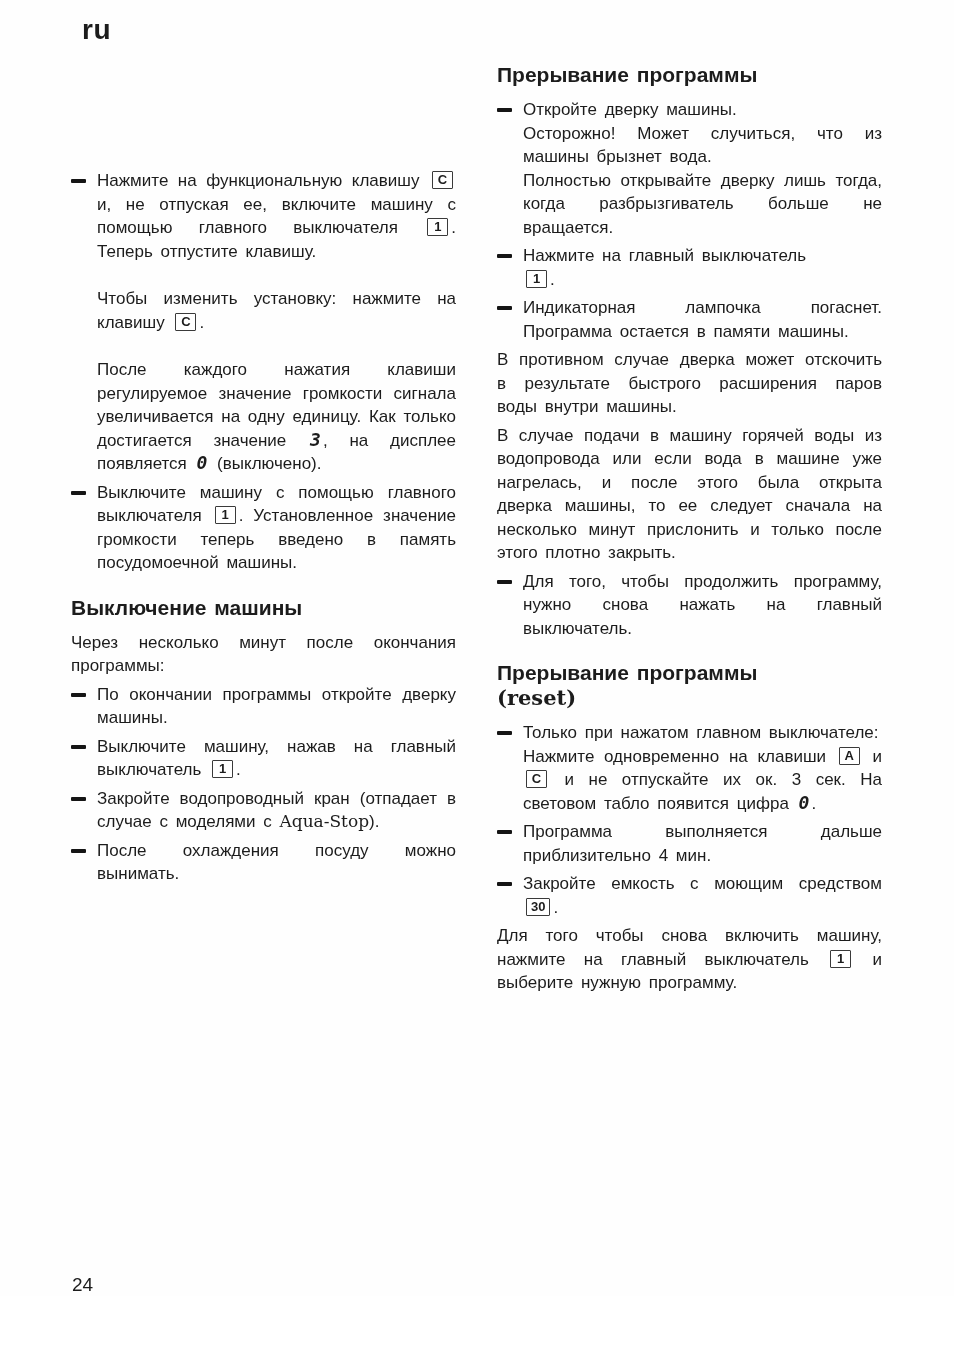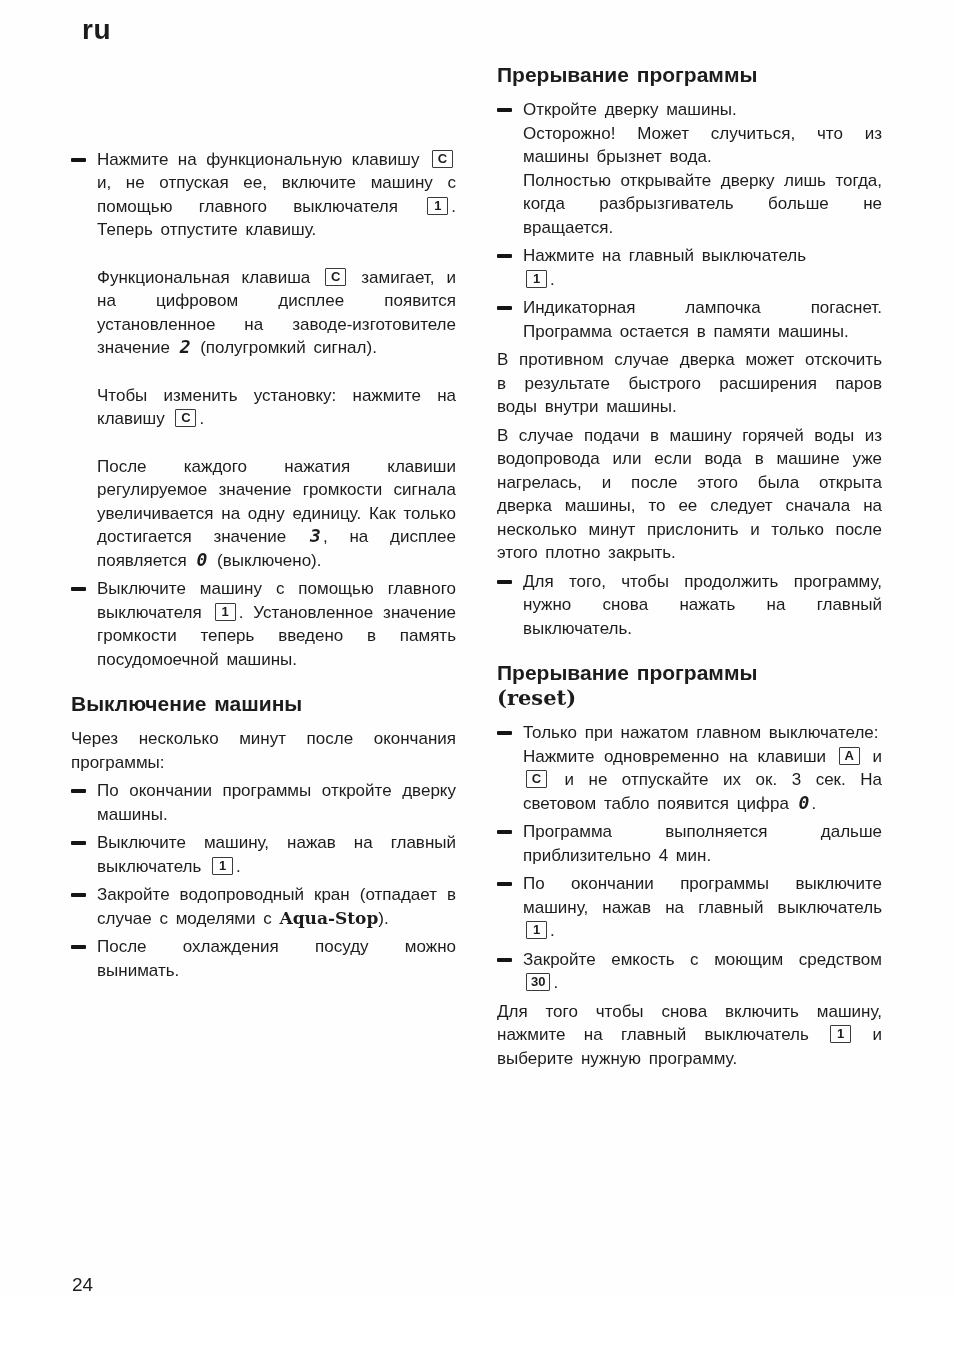--- a/index.html
+++ b/index.html
@@ -74,41 +74,40 @@
   }
   .seg-digit {
     display: inline-block;
     font-family: "DejaVu Sans Mono", "Liberation Mono", monospace;
     font-weight: 700;
     font-style: italic;
     font-size: 18px;
     line-height: 18px;
     padding: 0 2px;
   }
-  .latin { font-family: "DejaVu Serif", "Liberation Serif", serif; font-weight: bold; }
+  .latin { font-family: "DejaVu Serif", "Liberation Serif", serif; }
   .heading .latin { font-weight: 700; margin-top: 36px; }
   .page-number {
     position: absolute;
     left: 72px;
     top: 1274px;
     font-size: 19px;
   }
 </style>
 </head>
 <body>
 
 <div class="page">
   <div class="lang">ru</div>
   <div class="columns">
     <div class="col">
         <div class="bullet">
           <span class="dash"></span>
           <div class="bullet-body"><span>Нажмите на функциональную клавишу </span><span class="key-box">C</span><span> и, не отпуская ее, включите машину с помощью главного выключателя </span><span class="key-box">1</span><span>. Теперь отпустите клавишу.</span></div>
         </div>
-        <div class="para indent gap"><span>Функциональная клавиша </span><span class="key-box">C</span><span> замигает, и на цифровом дисплее появится установленное на заводе-изготовителе значение </span><span class="seg-digit">2</span><span> (полугромкий сигнал).</span></div>
         <div class="para indent gap"><span>Чтобы изменить установку: нажмите на клавишу </span><span class="key-box">C</span><span>.</span></div>
         <div class="para indent gap"><span>После каждого нажатия клавиши регулируемое значение громкости сигнала увеличивается на одну единицу. Как только достигается значение </span><span class="seg-digit">3</span><span>, на дисплее появляется </span><span class="seg-digit">0</span><span> (выключено).</span></div>
         <div class="bullet gap">
           <span class="dash"></span>
           <div class="bullet-body"><span>Выключите машину с помощью главного выключателя </span><span class="key-box">1</span><span>. Установленное значение громкости теперь введено в память посудомоечной машины.</span></div>
         </div>
         <div class="heading"><span>Выключение машины</span></div>
         <div class="para"><span>Через несколько минут после окончания программы:</span></div>
         <div class="bullet">
           <span class="dash"></span>
@@ -151,23 +150,19 @@
         <div class="bullet">
           <span class="dash"></span>
           <div class="bullet-body"><span>Только при нажатом главном выключателе:</span><br><span>Нажмите одновременно на клавиши </span><span class="key-box">A</span><span> и </span><span class="key-box">C</span><span> и не отпускайте их ок. 3 сек. На световом табло появится цифра </span><span class="seg-digit">0</span><span>.</span></div>
         </div>
         <div class="bullet">
           <span class="dash"></span>
           <div class="bullet-body"><span>Программа выполняется дальше приблизительно 4 мин.</span></div>
         </div>
         <div class="bullet">
           <span class="dash"></span>
-          <div class="bullet-body"><span>По окончании программы выключите машину, нажав на главный выключатель </span><span class="key-box">1</span><span>.</span></div>
-        </div>
-        <div class="bullet">
-          <span class="dash"></span>
           <div class="bullet-body"><span>Закройте емкость с моющим средством </span><span class="key-box">30</span><span>.</span></div>
         </div>
         <div class="para"><span>Для того чтобы снова включить машину, нажмите на главный выключатель </span><span class="key-box">1</span><span> и выберите нужную программу.</span></div>
       </div>
   </div>
   <div class="page-number">24</div>
 </div>
 
 </body></html>

